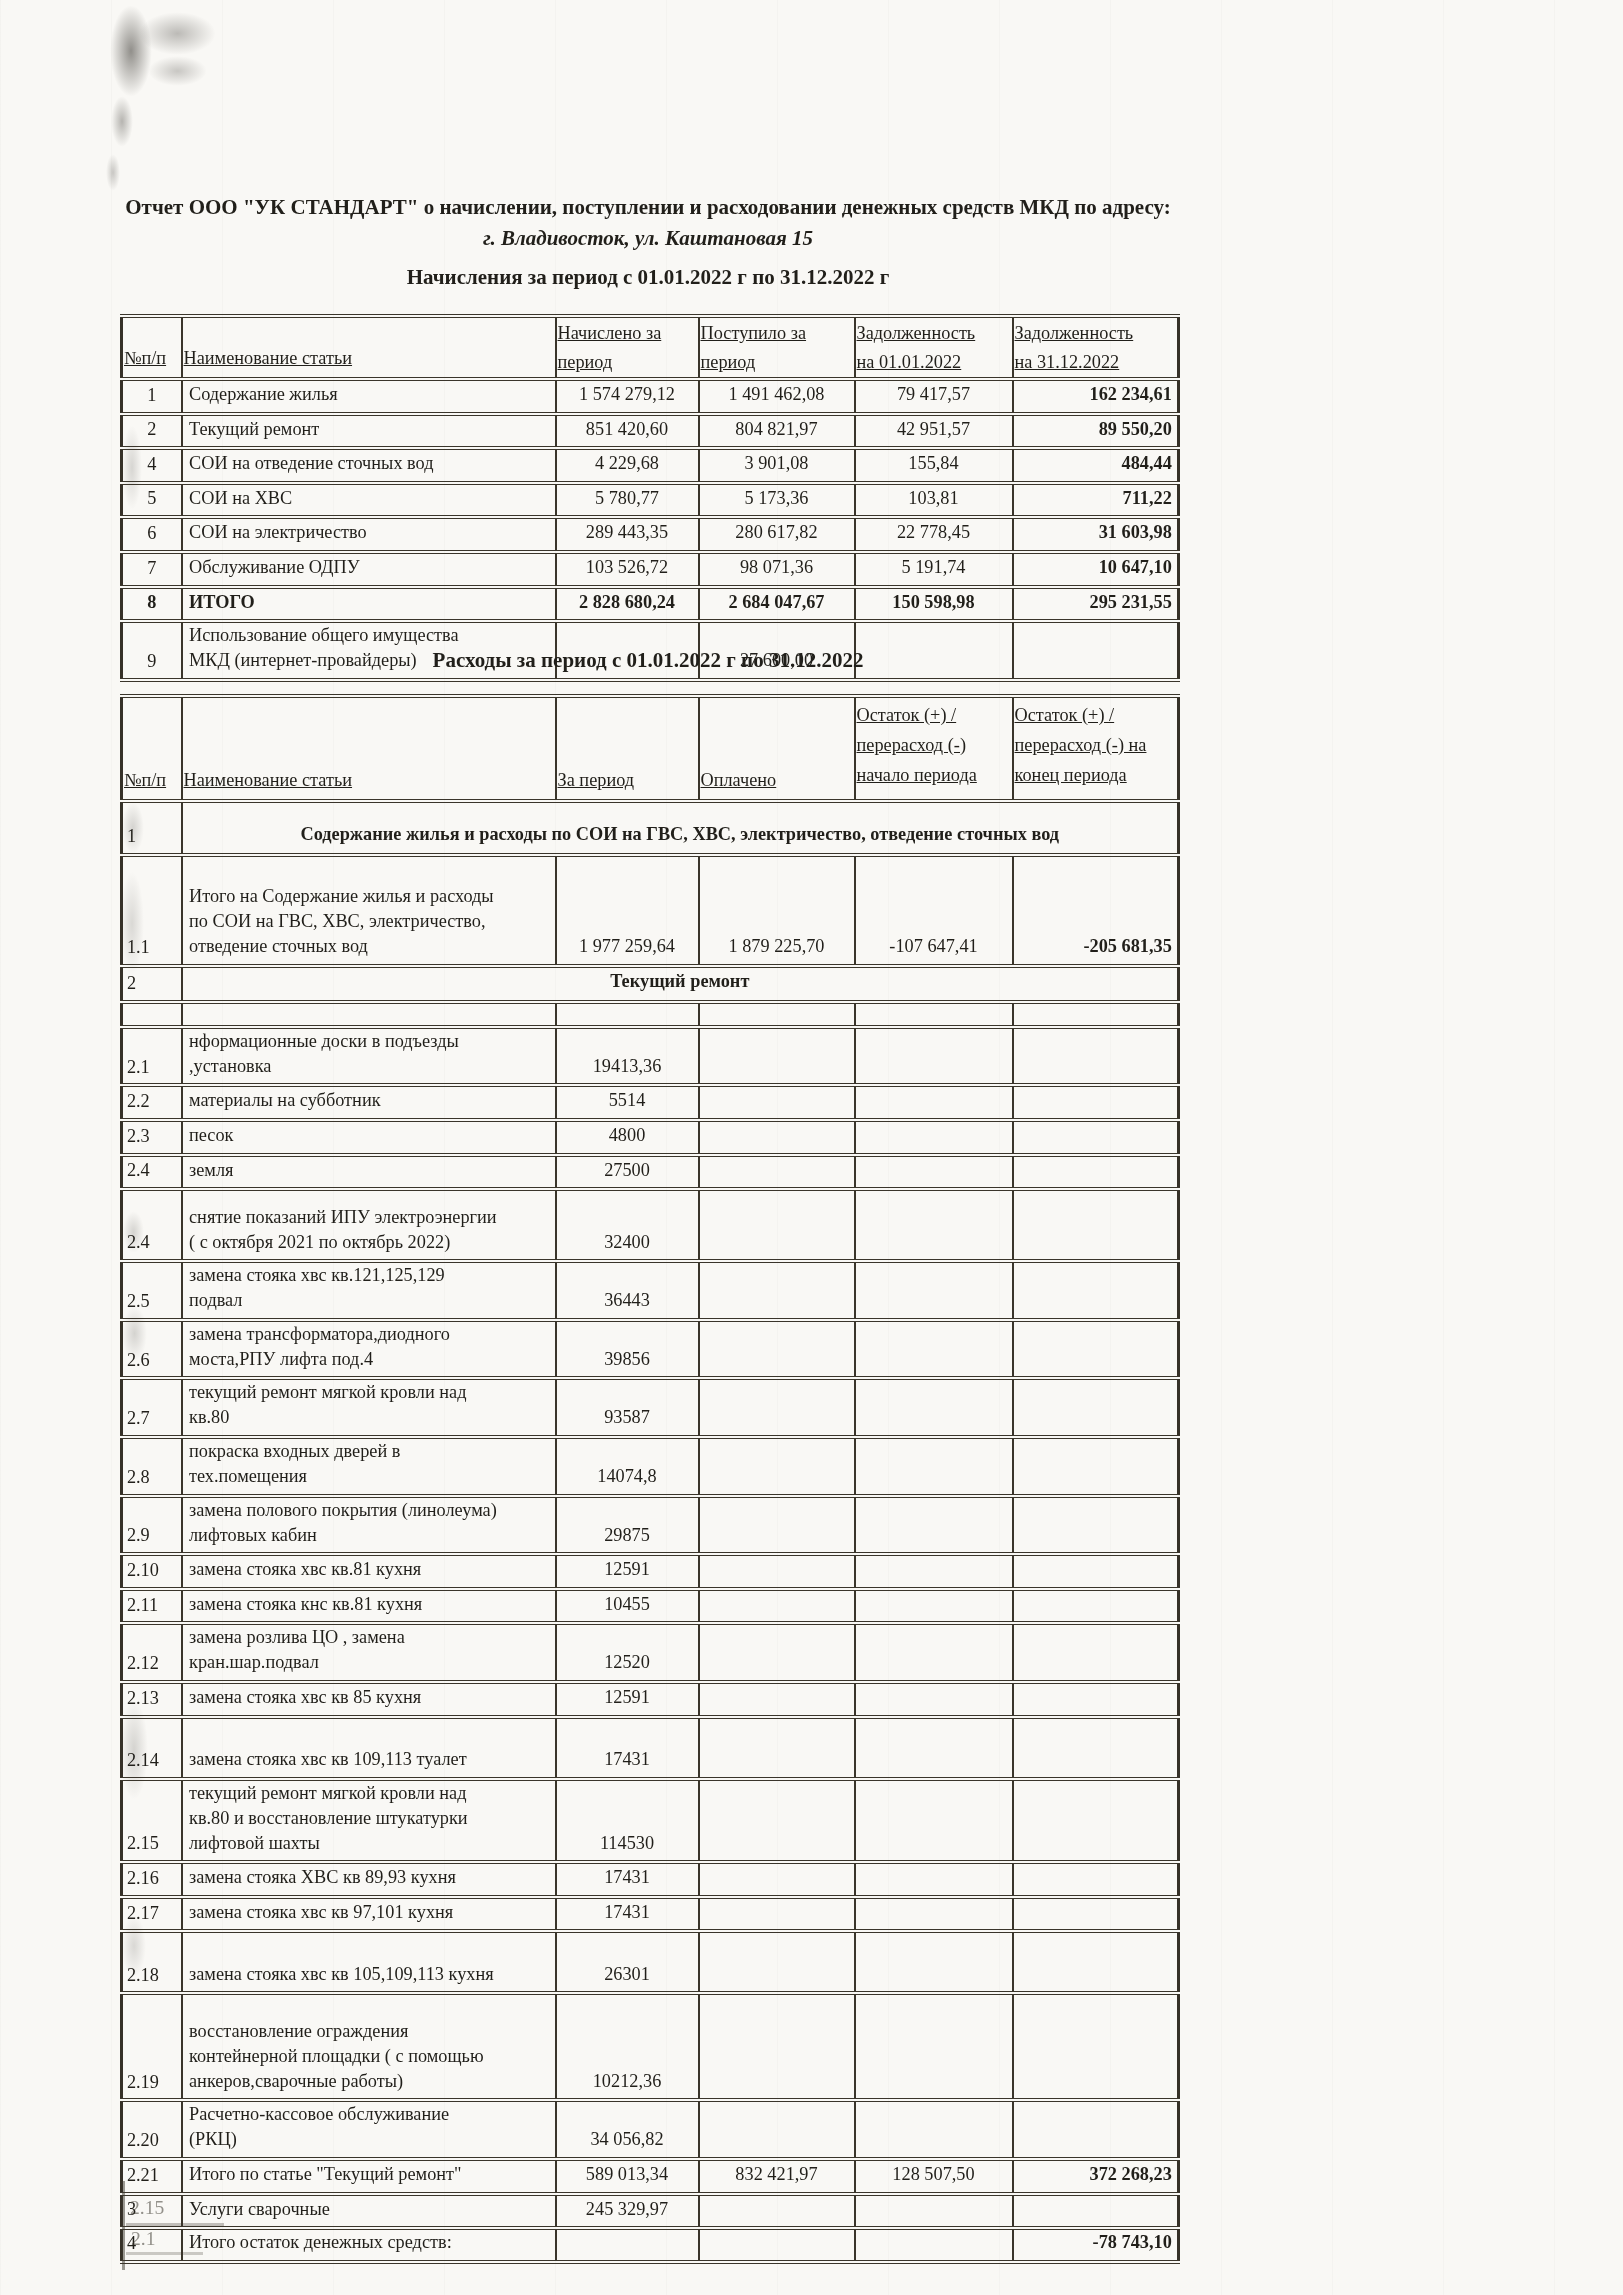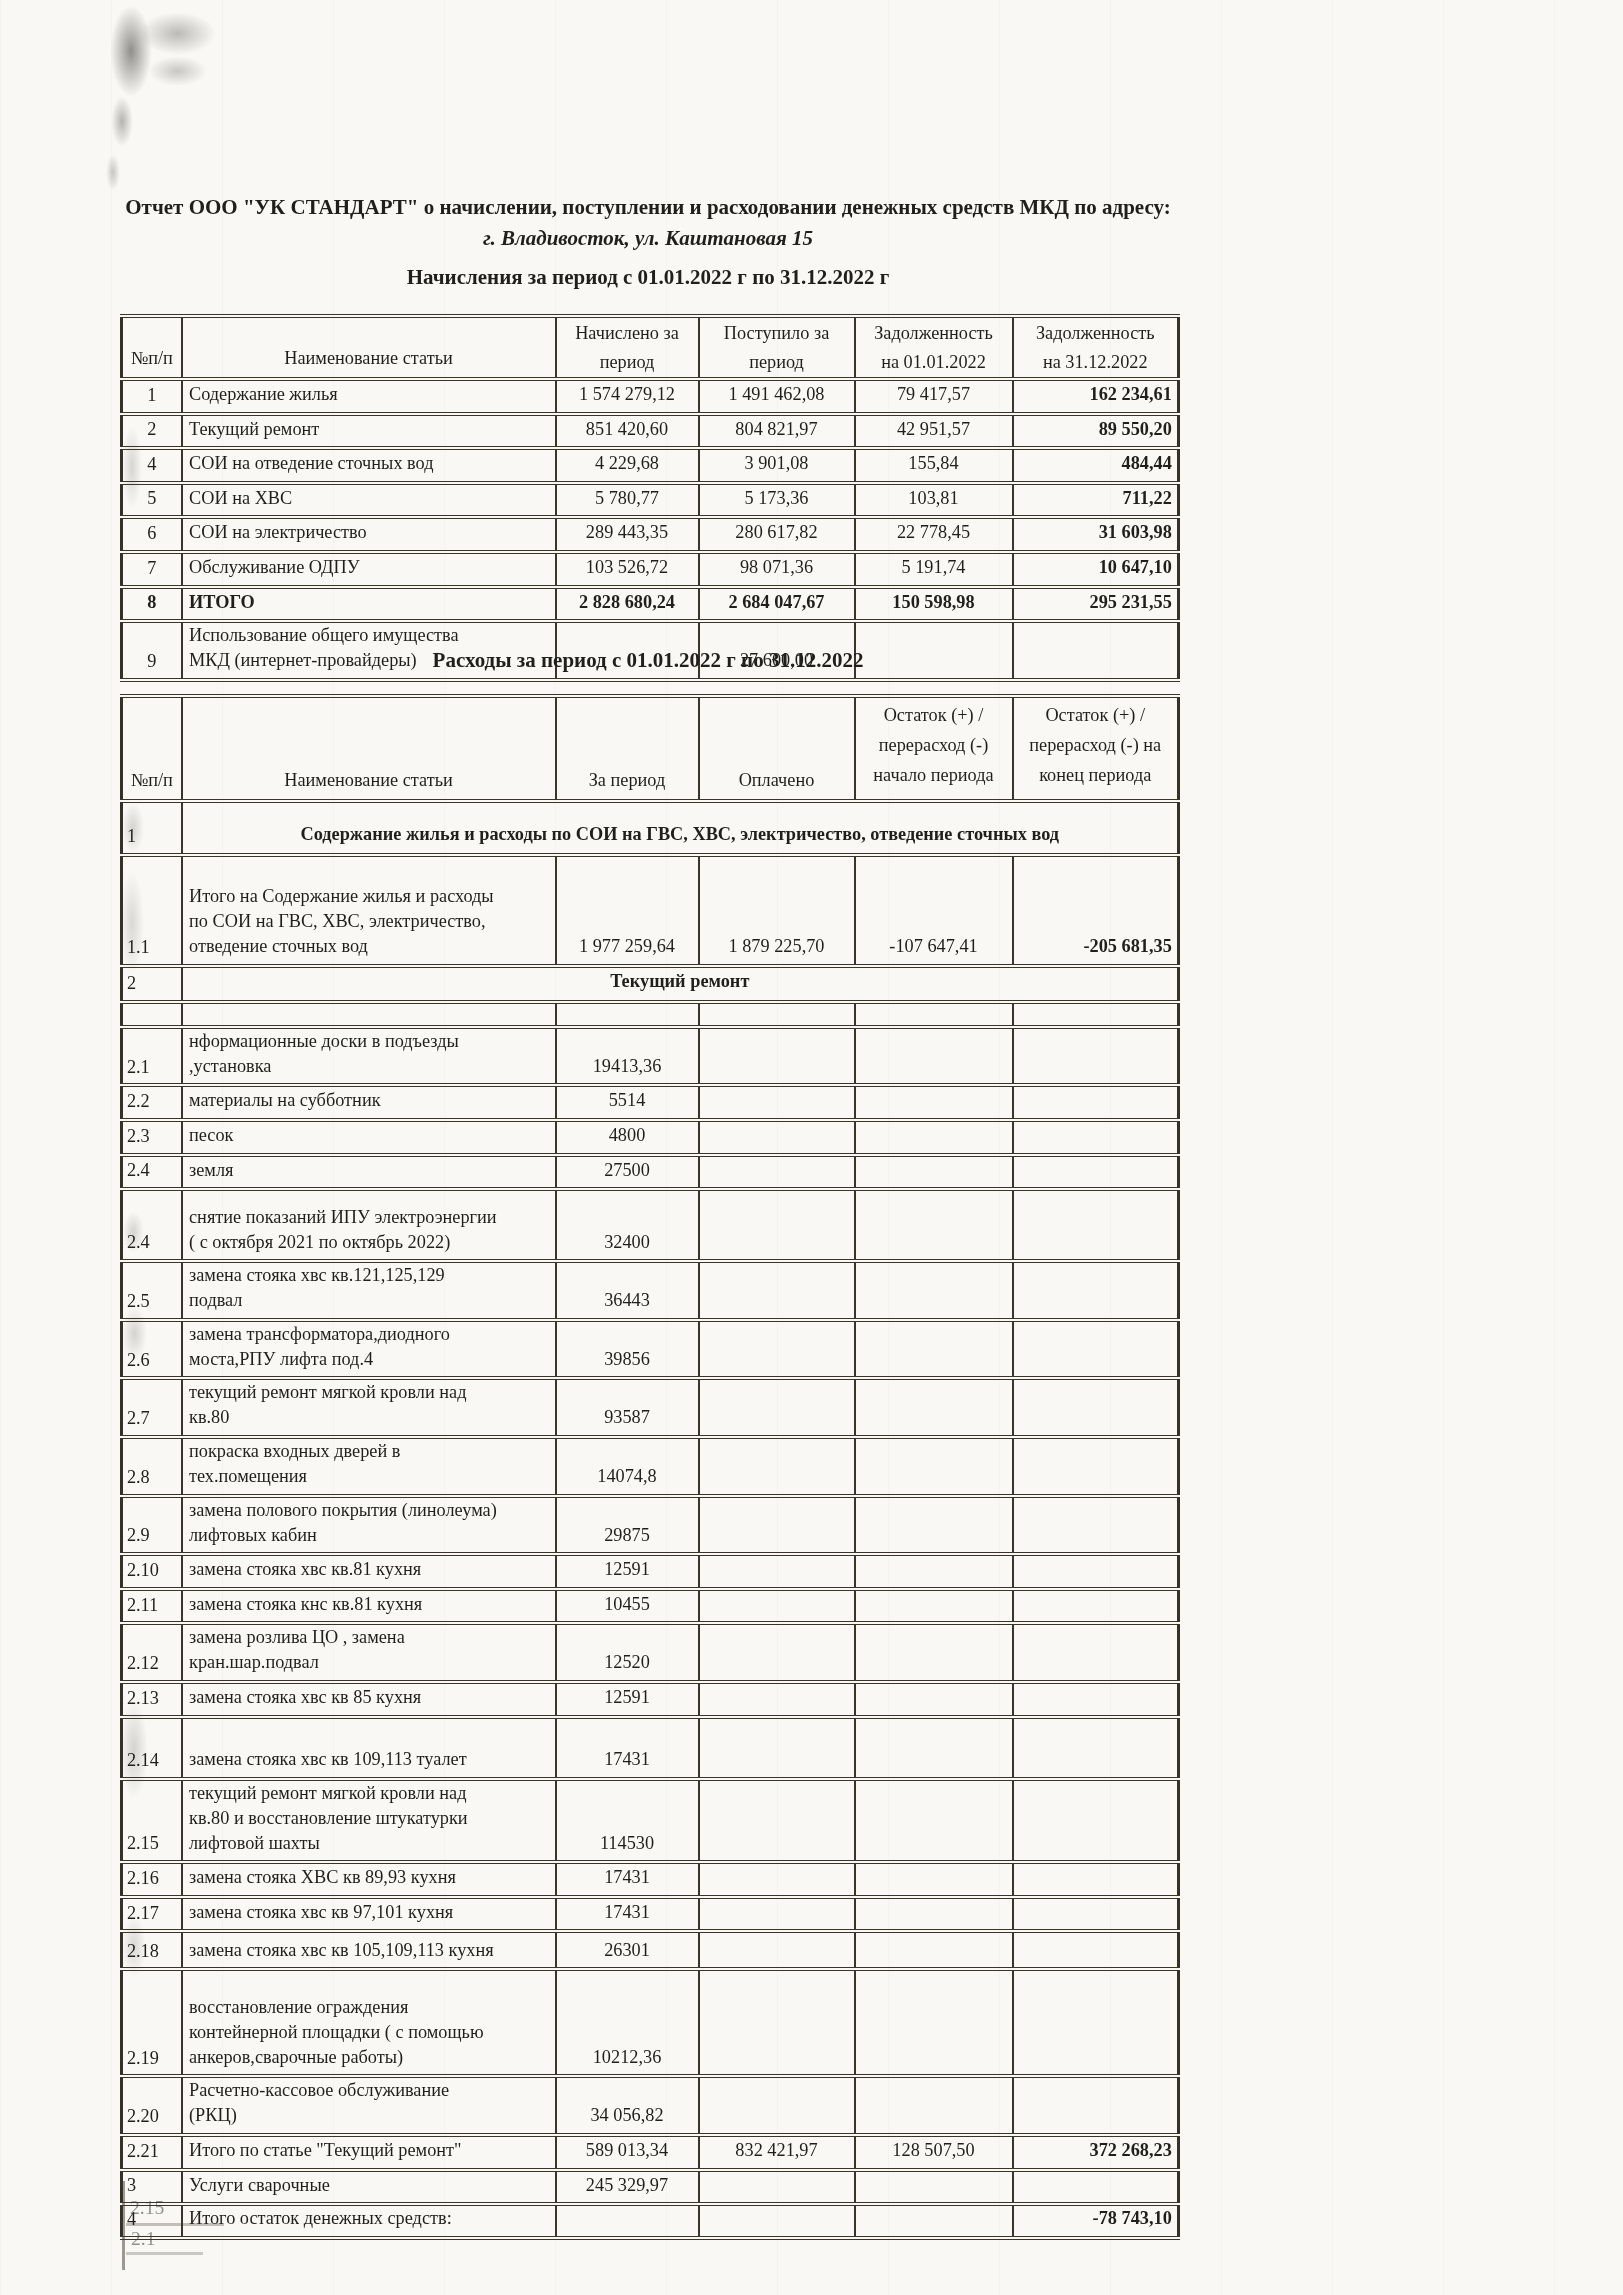--- a/index.html
+++ b/index.html
@@ -16,21 +16,21 @@
   #accr-title { top:264px; }
   #exp-title  { top:647px; }
 
   table { position:absolute; left:120px; width:1056px; border-collapse:collapse; table-layout:fixed;
           border:3.3px solid #363128; font-size:18.3px; line-height:25px; }
   #t-accruals { top:314px; }
   #t-expenses { top:694px; }
   td { border-left:2px solid #3a352b; border-right:2px solid #3a352b;
        border-top:4.6px double #3a352b; border-bottom:4.6px double #3a352b;
        overflow:hidden; }
-  .hdr { text-align:center; vertical-align:bottom; padding-bottom:6.5px; font-weight:normal; white-space:pre-line; }
+  .hdr { text-align:left; vertical-align:bottom; padding-bottom:6.5px; font-weight:normal; white-space:pre-line;text-decoration:underline; }
   .hdr-mid { vertical-align:middle; line-height:29px; padding-bottom:0; }
   .hdr-tall { line-height:30px; padding-bottom:9.2px; }
   .c-num  { text-align:center; vertical-align:bottom; padding-bottom:3.9px; }
   .c-num2 { text-align:left; padding-left:3.9px; vertical-align:bottom; padding-bottom:3.9px; }
   .c-name { text-align:left; padding:0 5.2px 4.6px 6.5px; vertical-align:bottom; white-space:pre-line; }
   .c-val  { text-align:center; vertical-align:bottom; padding-bottom:4.6px; }
   .c-end  { text-align:right; vertical-align:bottom; padding:0 5.2px 4.6px 0; font-weight:bold; }
   .c-section { text-align:center; vertical-align:bottom; padding-bottom:5.9px; font-weight:bold; }
   .bold-row td { font-weight:bold; }
 
@@ -349,21 +349,21 @@
         <td class="c-end"></td>
       </tr>
       <tr style="height:24px">
         <td class="c-num2">2.17</td>
         <td class="c-name">замена стояка хвс кв 97,101 кухня</td>
         <td class="c-val">17431</td>
         <td class="c-val"></td>
         <td class="c-val"></td>
         <td class="c-end"></td>
       </tr>
-      <tr style="height:38px">
+      <tr style="height:62px">
         <td class="c-num2">2.18</td>
         <td class="c-name">замена стояка хвс кв 105,109,113 кухня</td>
         <td class="c-val">26301</td>
         <td class="c-val"></td>
         <td class="c-val"></td>
         <td class="c-end"></td>
       </tr>
       <tr style="height:107px">
         <td class="c-num2">2.19</td>
         <td class="c-name">восстановление ограждения

